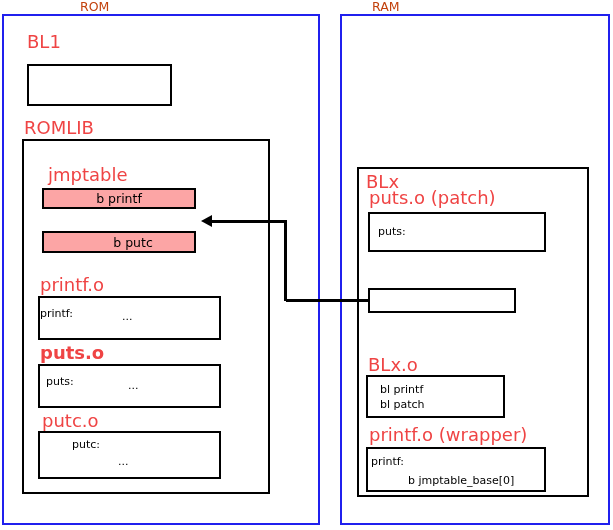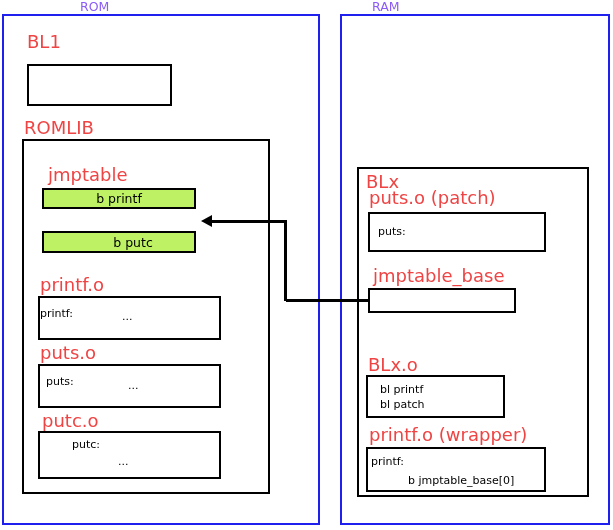--- a/index.html
+++ b/index.html
@@ -19,21 +19,21 @@
   }
   .region {
     position: absolute;
     border: 2px solid #2020ee;
     background: transparent;
     box-sizing: border-box;
   }
   .region-label {
     position: absolute;
     font-size: 12.5px;
-    color: #8b5cf6;
+    color: #c2410c;
     white-space: nowrap;
     line-height: 14px;
   }
   .box {
     position: absolute;
     border: 2px solid #000000;
     background: #ffffff;
     box-sizing: border-box;
   }
   .label {
@@ -47,21 +47,21 @@
     position: absolute;
     font-size: 11px;
     color: #000000;
     white-space: nowrap;
     line-height: 15px;
   }
   .center-cell {
     position: absolute;
     box-sizing: border-box;
     border: 2px solid #000000;
-    background: #bef264;
+    background: #fca5a5;
     font-size: 12.5px;
     color: #000000;
     display: flex;
     align-items: center;
     justify-content: center;
     line-height: 15px;
   }
   .conn {
     position: absolute;
     background: #000000;
@@ -93,41 +93,40 @@
 
   <div class="label" style="left:48px; top:167px;">jmptable</div>
   <div class="center-cell" style="left:42px; top:188px; width:154px; height:21px;">b printf</div>
   <div class="center-cell" style="left:42px; top:231px; width:154px; height:22px;padding-left:28px;">b putc</div>
 
   <div class="label" style="left:40px; top:277px;">printf.o</div>
   <div class="box" style="left:38px; top:296px; width:183px; height:44px;"></div>
   <div class="celltext" style="left:40px; top:306px;">printf:</div>
   <div class="celltext" style="left:122px; top:309px;">...</div>
 
-  <div class="label" style="left:40px; top:345px;">puts.o</div>
+  <div class="label" style="left:40px; top:345px;font-weight:bold;">puts.o</div>
   <div class="box" style="left:38px; top:364px; width:183px; height:44px;"></div>
   <div class="celltext" style="left:46px; top:374px;">puts:</div>
   <div class="celltext" style="left:128px; top:378px;">...</div>
 
   <div class="label" style="left:42px; top:413px;">putc.o</div>
   <div class="box" style="left:38px; top:431px; width:183px; height:48px;"></div>
   <div class="celltext" style="left:40px; top:437px;margin-left:32px;">putc:</div>
   <div class="celltext" style="left:118px; top:454px;">...</div>
 
   <div class="region-label" style="left:372px; top:0px;">RAM</div>
   <div class="region" style="left:340px; top:14px; width:270px; height:511px;"></div>
 
   <div class="box" style="left:357px; top:167px; width:232px; height:330px;"></div>
   <div class="label" style="left:366px; top:174px;">BLx</div>
 
   <div class="label" style="left:369px; top:190px;">puts.o (patch)</div>
   <div class="box" style="left:368px; top:212px; width:178px; height:40px;"></div>
   <div class="celltext" style="left:378px; top:224px;">puts:</div>
 
-  <div class="label" style="left:373px; top:268px;">jmptable_base</div>
   <div class="box" style="left:368px; top:288px; width:148px; height:25px;">
     <span class="celltext" style="left:6px; top:4px;"></span>
   </div>
 
   <div class="label" style="left:368px; top:357px;">BLx.o</div>
   <div class="box" style="left:366px; top:375px; width:139px; height:43px;"></div>
   <div class="celltext" style="left:380px; top:382px;">bl printf</div>
   <div class="celltext" style="left:380px; top:397px;">bl patch</div>
 
   <div class="label" style="left:369px; top:427px;">printf.o (wrapper)</div>

